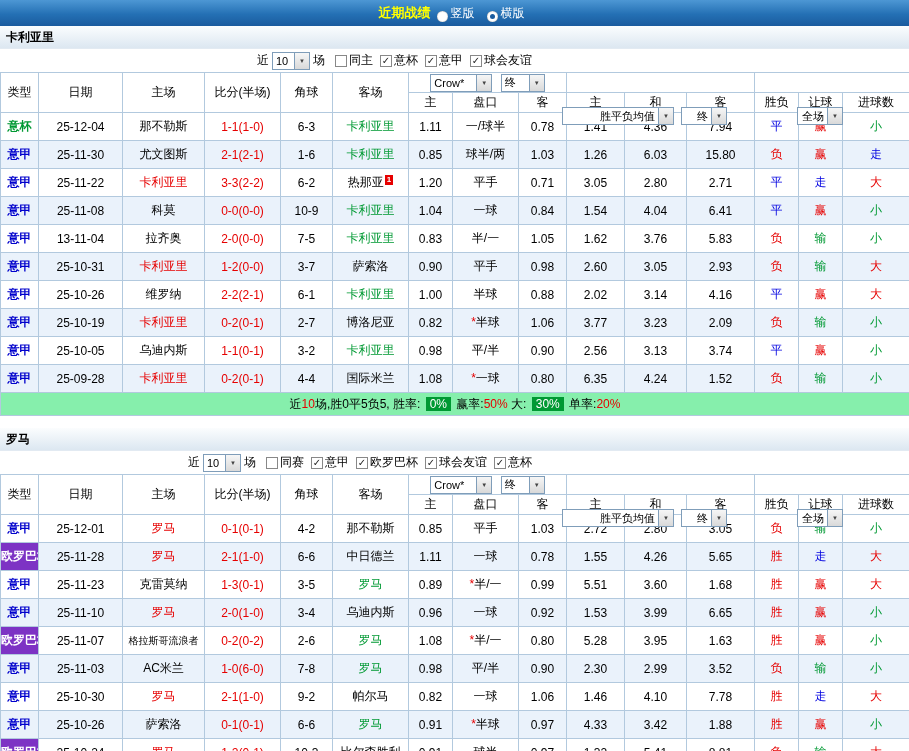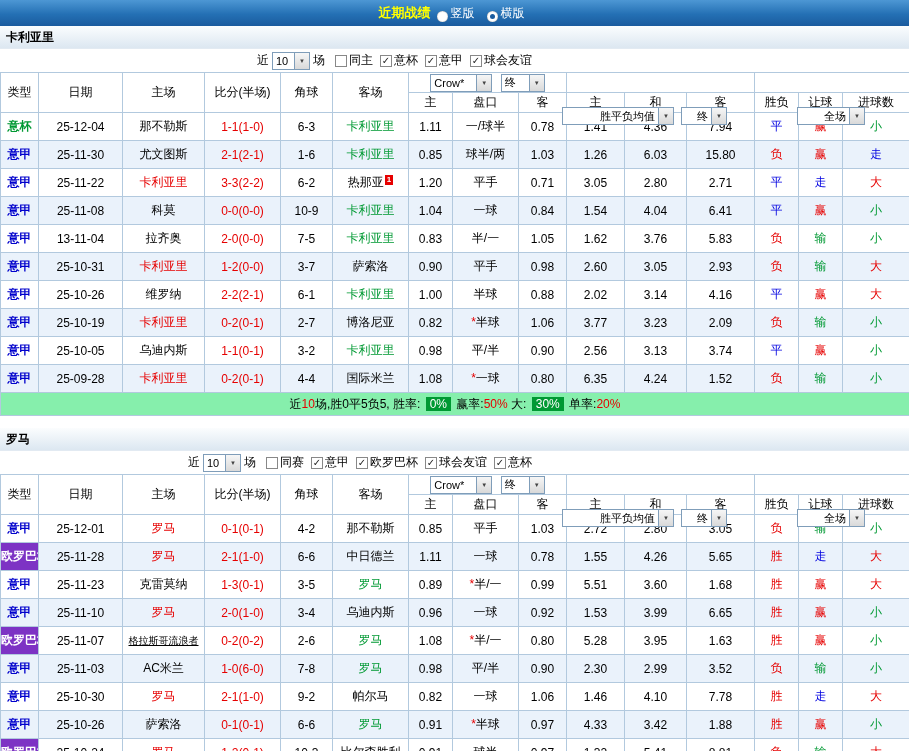--- a/index.html
+++ b/index.html
@@ -32,21 +32,21 @@
   .cb{width:12px;height:12px;border:1px solid #888;background:#fff;display:inline-flex;align-items:center;justify-content:center;font-size:10px;font-weight:bold;line-height:1;color:#222;margin-right:2px;box-sizing:border-box;}
   .cb-label{white-space:nowrap;}
   
   .sel{display:inline-flex;align-items:center;height:18px;border:1px solid #7F9DB9;background:#fff;font-size:11px;box-sizing:border-box;vertical-align:middle;cursor:default;}
   .sel-txt{padding:0 3px;white-space:nowrap;}
   .sel-arr{width:14px;align-self:stretch;display:flex;align-items:center;justify-content:center;background:linear-gradient(#F6F6F6,#D9D9D9);border-left:1px solid #7F9DB9;font-size:6px;color:#444;}
   .sel-near{width:38px;justify-content:space-between;}
   .dd{position:absolute;top:18px;justify-content:flex-end;margin-top:40px;}
   .dd-avg{left:562px;width:112px;}
   .dd-final{left:681px;width:46px;}
-  .dd-full{left:797px;width:68px;}
+  .dd-full{left:797px;width:46px;}
   .sel-crow{width:62px;justify-content:space-between;margin-right:5px;}
   .sel-fin{width:44px;justify-content:space-between;}
   
   table.grid{table-layout:fixed;width:909px;border-collapse:collapse;padding-left:8px;}
   .grid th,.grid td{border:1px solid #B2C9DE;text-align:center;padding:0;overflow:hidden;white-space:nowrap;}
   .grid th{font-weight:normal;height:19px;background:#fff;font-size:12px;}
   .grid td{height:27px;font-size:12px;background-clip:padding-box;}
   tr.alt td{background-color:#EAF2FB;}
   tr.alt td.lg-europa{background-color:#7D33C4;}
   .crow-th{text-align:center;}
@@ -524,21 +524,21 @@
           <td>1.53</td>
           <td>3.99</td>
           <td>6.65</td>
           <td class="c-red">胜</td>
           <td class="c-red">赢</td>
           <td class="c-green">小</td>
         </tr>
         <tr>
           <td class="lg-europa">欧罗巴杯</td>
           <td class="date">25-11-07</td>
-          <td class="team" style="font-size: 10px; text-decoration: underline;">格拉斯哥流浪者</td>
+          <td class="team" style="font-size: 10px;">格拉斯哥流浪者</td>
           <td class="score">0-2(0-2)</td>
           <td>2-6</td>
           <td class="team t-focus-away">罗马</td>
           <td>1.08</td>
           <td><span class="star">*</span>半/一</td>
           <td>0.80</td>
           <td>5.28</td>
           <td>3.95</td>
           <td>1.63</td>
           <td class="c-red">胜</td>

